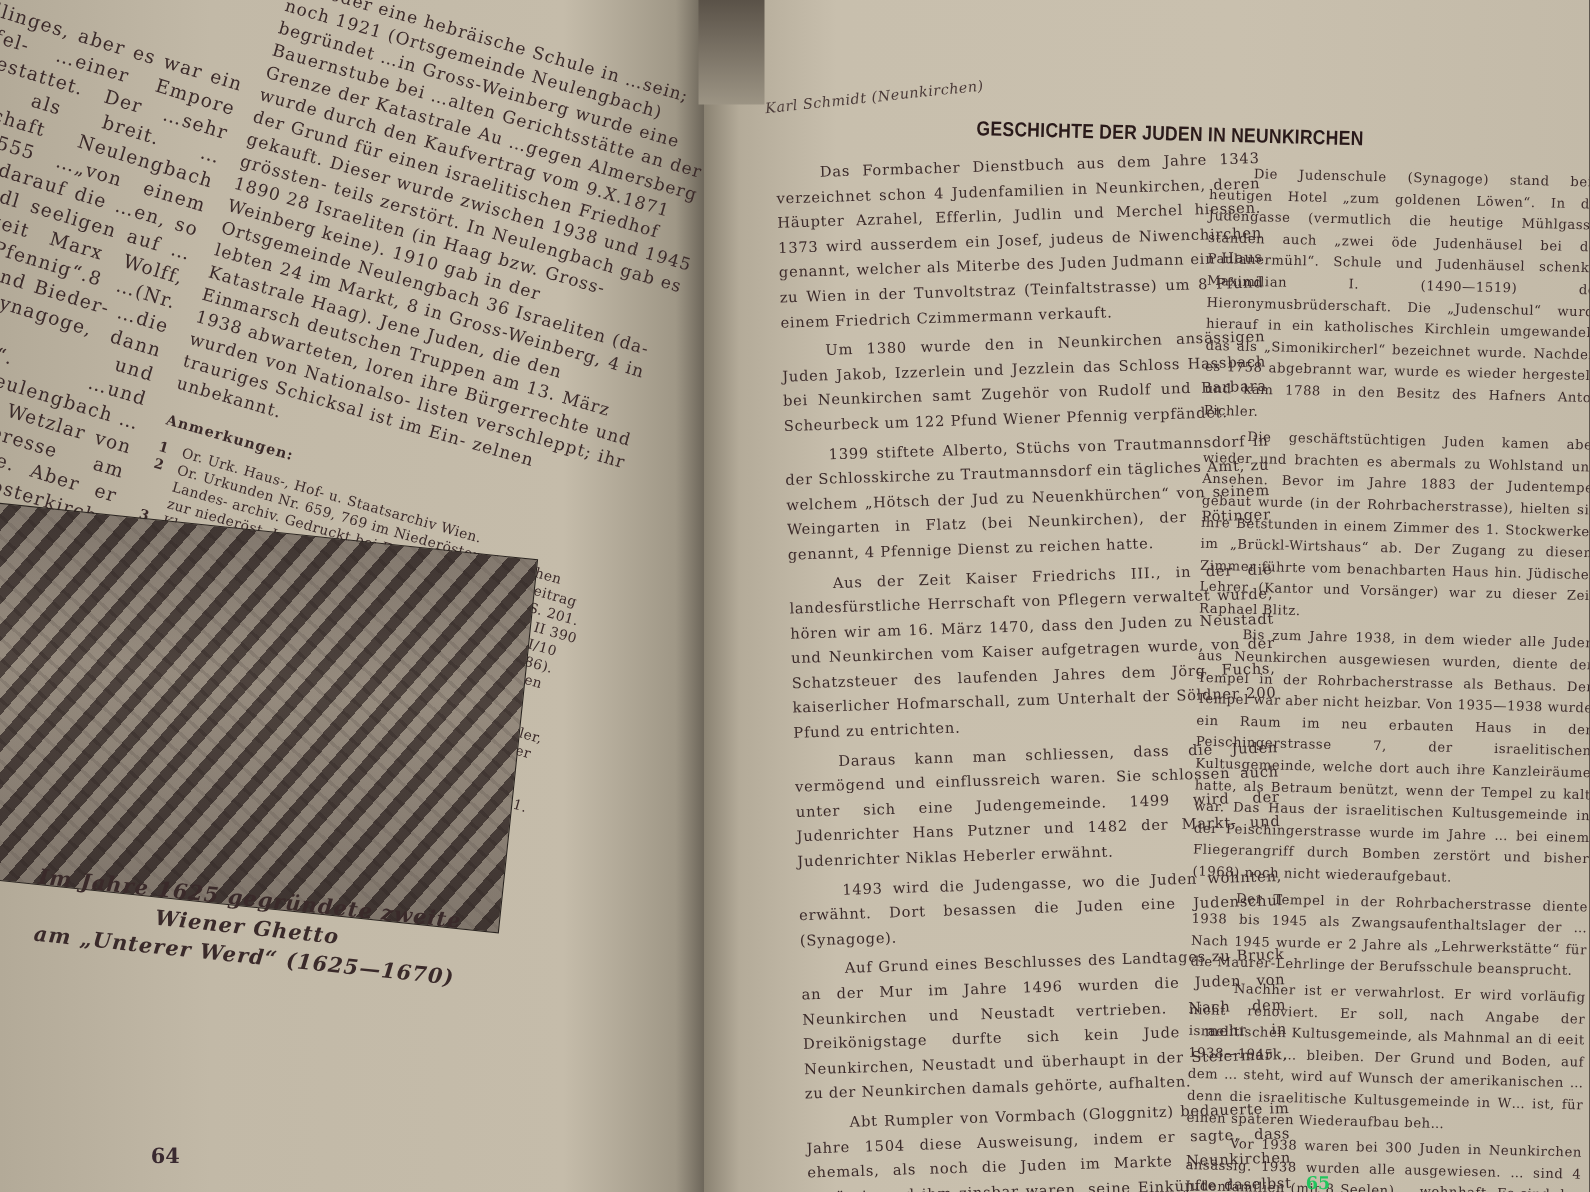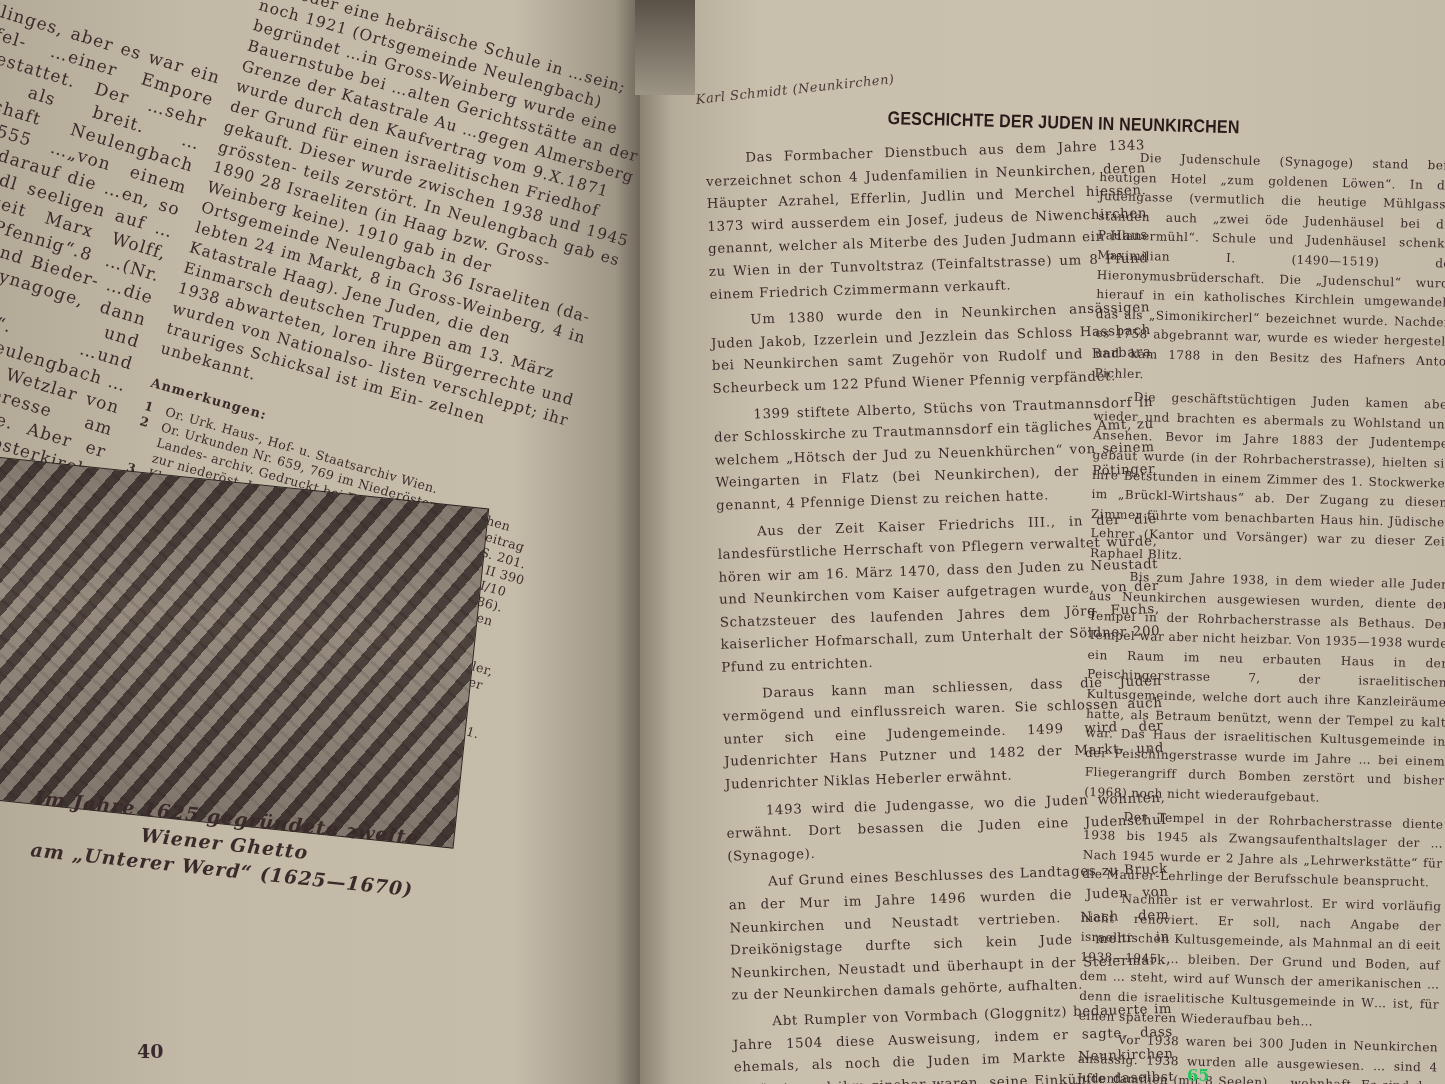--- a/index.html
+++ b/index.html
@@ -132,21 +132,21 @@
         <span class="note-num">9</span>
         <span>St. Biedermann, Neulengbach, Neulengbach 1921 S. 29.</span>
       </div>
   </div>
 
   <div class="illustration" title="Engraving of the Vienna ghetto rooftops"></div>
   <div class="caption">
     <div>Im Jahre 1625 gegründete zweite Wiener Ghetto</div>
     <div>am „Unterer Werd“ (1625—1670)</div>
   </div>
-  <div class="page-num-left">40</div>
+  <div class="page-num-left">64</div>
 </div>
 
 <div class="page page-right"></div>
 <div class="gutter-top"></div>
 
 <div class="author">Karl Schmidt (Neunkirchen)</div>
 <div class="title">GESCHICHTE DER JUDEN IN NEUNKIRCHEN</div>
 
 <div class="right-col1">
   <p>Das Formbacher Dienstbuch aus dem Jahre 1343 verzeichnet schon 4 Judenfamilien in Neunkirchen, deren Häupter Azrahel, Efferlin, Judlin und Merchel hiessen. 1373 wird ausserdem ein Josef, judeus de Niwenchirchen genannt, welcher als Miterbe des Juden Judmann ein Haus zu Wien in der Tunvoltstraz (Teinfaltstrasse) um 8 Pfund einem Friedrich Czimmermann verkauft.</p>

